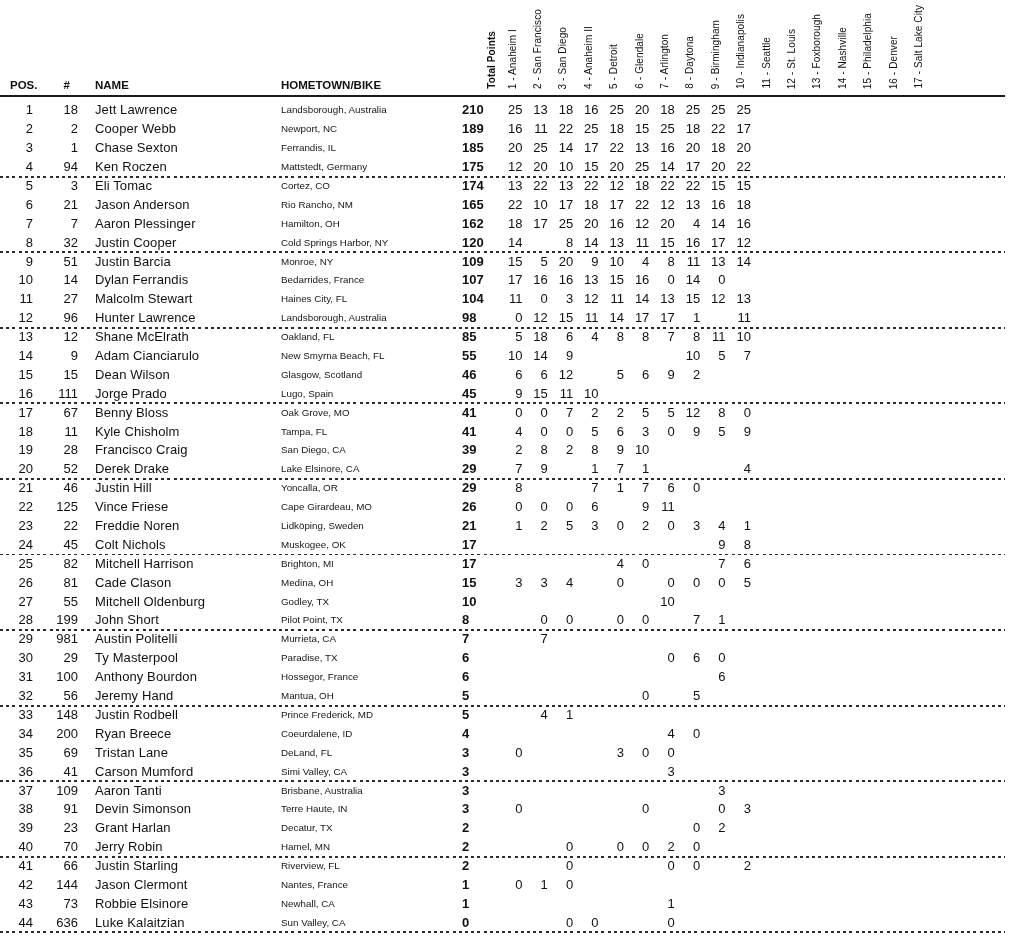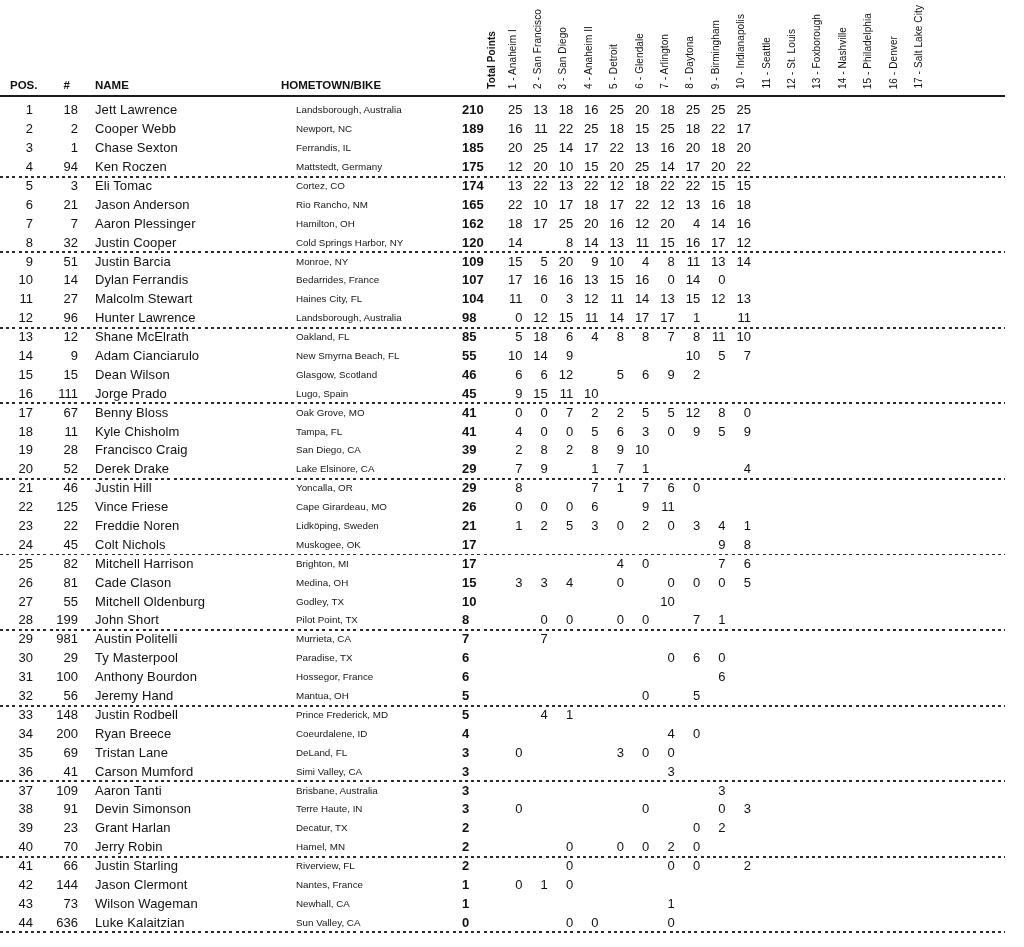--- a/index.html
+++ b/index.html
@@ -75,21 +75,21 @@
   }
   .cell {
     font-size: 13px;
     line-height: 18px;
     white-space: nowrap;
     overflow: visible;
   }
   .cell.pos   { text-align: right; padding-right: 5px; }
   .cell.num   { text-align: right; padding-right: 4px; }
   .cell.name  { padding-left: 13px; letter-spacing: 0.1px; }
-  .cell.home  { font-size: 9.8px; color: #161616; margin-left: 15px; }
+  .cell.home  { font-size: 9.8px; color: #161616; }
   .cell.total { font-weight: bold; padding-right: 6px; }
   .cell.pts   { text-align: right; padding-right: 3px; }
 </style>
 </head>
 <body>
 
 <div class="page">
 
   <div class="grid-row header-row" id="header-row">
     <div class="hcell pos">POS.</div>
@@ -1200,21 +1200,21 @@
         <div class="cell pts"></div>
         <div class="cell pts"></div>
         <div class="cell pts"></div>
         <div class="cell pts"></div>
         <div class="cell pts"></div>
       </div>
 
   <div class="grid-row row">
     <div class="cell pos">43</div>
     <div class="cell num">73</div>
-    <div class="cell name">Wilson Wageman</div>
+    <div class="cell name">Robbie Elsinore</div>
     <div class="cell home">Newhall, CA</div>
     <div class="cell total">1</div>
   <div class="cell pts"></div>
         <div class="cell pts"></div>
         <div class="cell pts"></div>
         <div class="cell pts"></div>
         <div class="cell pts"></div>
         <div class="cell pts"></div>
         <div class="cell pts">1</div>
         <div class="cell pts"></div>

